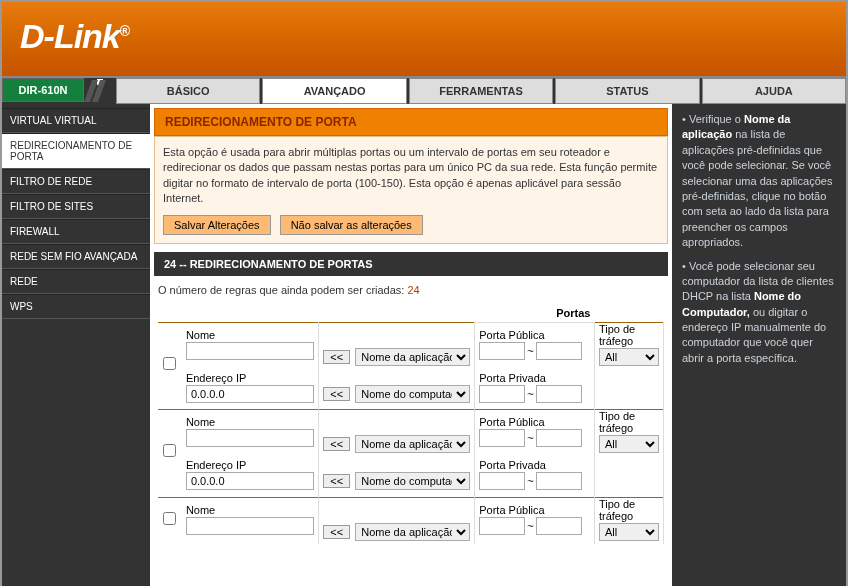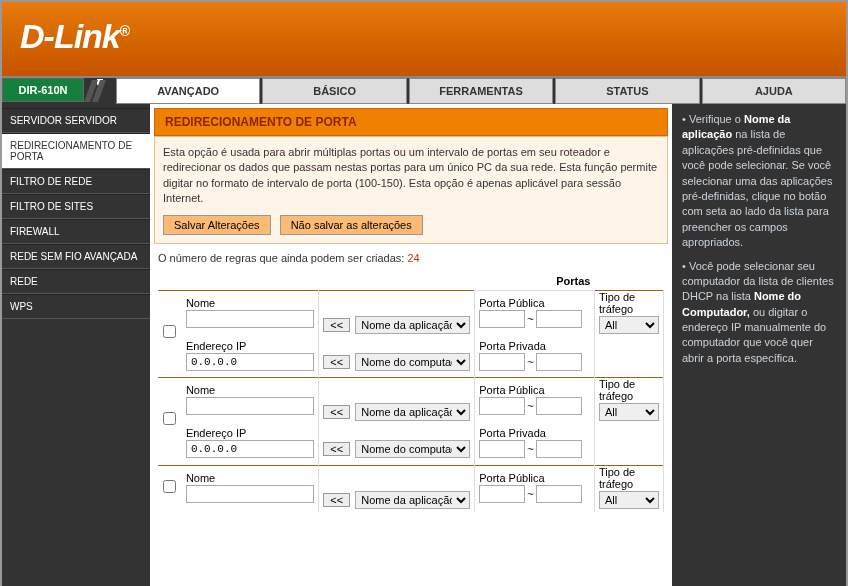--- a/index.html
+++ b/index.html
@@ -28,21 +28,21 @@
   .sub-title { background: #333; color: white; font-weight: bold; font-size: 11px; padding: 6px 10px; margin-top: 8px; }
   .rules-area { padding: 8px 4px; }
   .rules-remaining { font-size: 11px; color: #333; margin-bottom: 8px; }
   .rules-remaining .count { color: #cc3300; }
   .rule-table { width: 100%; border-collapse: collapse; }
   .rule-table td { padding: 3px 4px; font-size: 11px; vertical-align: middle; }
   .rule-table tbody { }
   .group-hdr td { border-top: 1px solid #a16207; border-right: 1px solid #ddd; padding-top: 0; margin-top: 31px; }
   .group-row td { border-right: 1px solid #ddd; }
   .cell-header { font-weight: bold; text-align: right; border-bottom: 1px solid #ddd; }
-  input[type=text] { border: 1px solid #aaa; padding: 2px 4px; font-size: 11px; width: 100%; font-family: Liberation Mono, monospace; }
+  input[type=text] { border: 1px solid #aaa; padding: 2px 4px; font-size: 11px; width: 100%; }
   .port-inputs { display: flex; align-items: center; gap: 2px; }
   .port-inputs input { width: 46px; }
   select { font-size: 11px; border: 1px solid #aaa; padding: 1px; width: 100%; }
   .arrow-btn { border: 1px solid #999; background: #eee; padding: 0 6px; font-size: 11px; cursor: pointer; margin-right: 2px; }
   .checkbox-cell { text-align: center; width: 24px; }
   .tips { width: 174px; background: #333; color: #cbd3db; padding: 8px 10px; font-size: 11px; line-height: 1.4; }
   .tips-title { color: white; font-weight: bold; margin-bottom: 6px; font-size: 11px; }
   .tips b { color: white; }
   .label-above { display: block; font-size: 11px; margin-bottom: 1px; }
   td.col-name { width: 140px; }
@@ -61,49 +61,50 @@
     <div class="logo"><span>D-Link</span><sup>®</sup></div>
   </div>
 
   <div class="nav">
     <div class="model">DIR-610N</div>
     <div class="stripes">
       <div class="stripe"></div>
         <div class="stripe"></div>
     </div>
     <div class="nav-tabs">
+      <div class="nav-tab">BÁSICO</div>
       <div class="nav-tab active">AVANÇADO</div>
-      <div class="nav-tab">BÁSICO</div>
       <div class="nav-tab">FERRAMENTAS</div>
       <div class="nav-tab">STATUS</div>
       <div class="nav-tab">AJUDA</div>
     </div>
   </div>
 
   <div class="content">
     <div class="sidebar">
-      <div class="side-item">SERVIDOR SERVIDOR</div>
+      <div class="side-item">VIRTUAL VIRTUAL</div>
       <div class="side-item active">REDIRECIONAMENTO DE PORTA</div>
       <div class="side-item">FILTRO DE REDE</div>
       <div class="side-item">FILTRO DE SITES</div>
       <div class="side-item">FIREWALL</div>
       <div class="side-item">REDE SEM FIO AVANÇADA</div>
       <div class="side-item">REDE</div>
       <div class="side-item">WPS</div>
     </div>
 
     <div class="main">
       <div class="section-title">REDIRECIONAMENTO DE PORTA</div>
       <div class="intro-box">
         <span>Esta opção é usada para abrir múltiplas portas ou um intervalo de portas em seu roteador e redirecionar os dados que passam nestas portas para um único PC da sua rede. Esta função permite digitar no formato de intervalo de porta (100-150). Esta opção é apenas aplicável para sessão Internet.</span>
         <div class="btn-row">
           <button class="btn">Salvar Alterações</button>
           <button class="btn">Não salvar as alterações</button>
         </div>
       </div>
+      <div class="sub-title">24 -- REDIRECIONAMENTO DE PORTAS</div>
 
       <div class="rules-area">
         <div class="rules-remaining">
           <span>O número de regras que ainda podem ser criadas: </span><span class="count">24</span>
         </div>
 
         <table class="rule-table">
           <tbody>
               <tr>
             <td class="checkbox-cell"></td>

